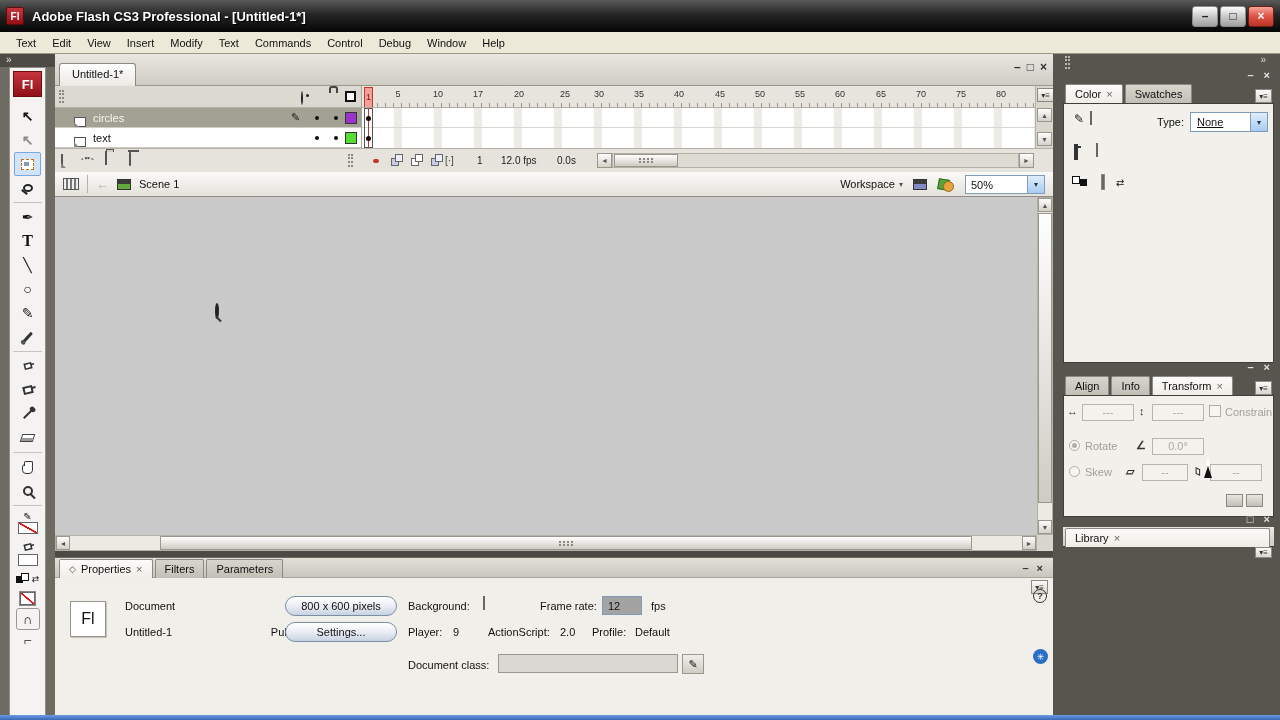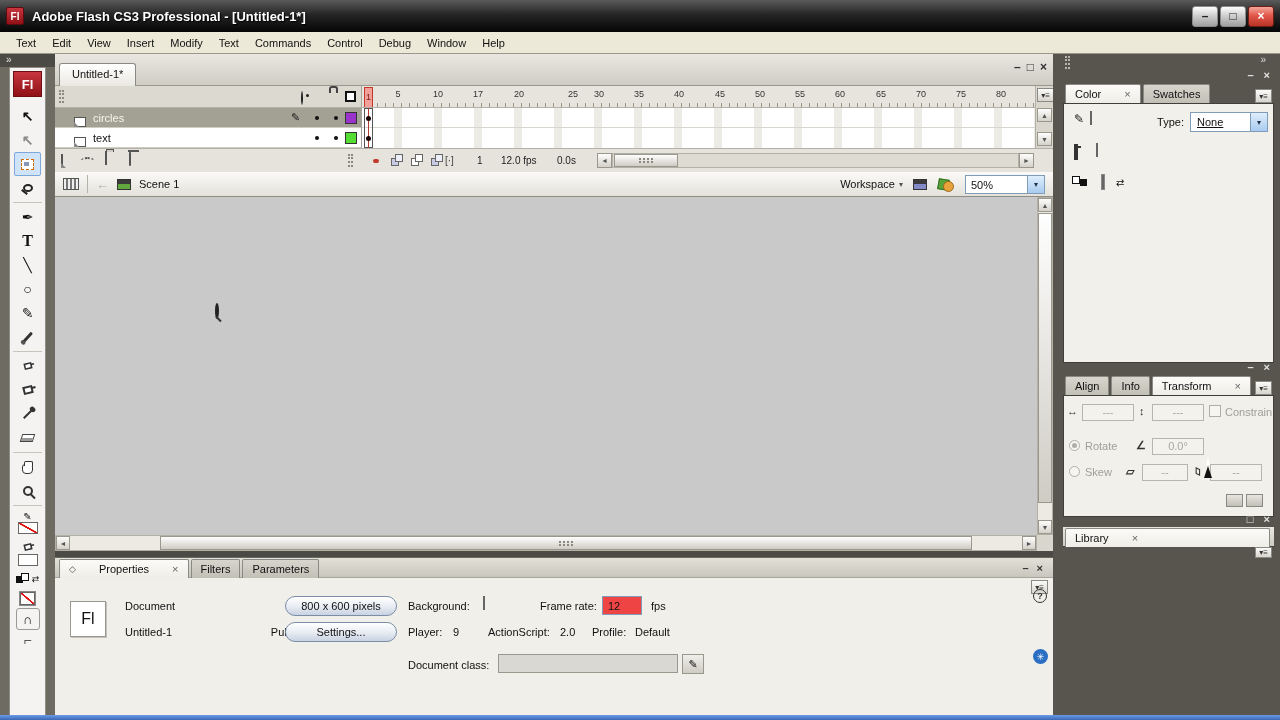--- a/index.html
+++ b/index.html
@@ -167,25 +167,25 @@
   .thumb { background:linear-gradient(#fefefe,#cfccc4); border:1px solid #9a978d; position:absolute; }
   .grip-h { width:14px; height:5px; border-top:2px dotted #8a887f; border-bottom:2px dotted #8a887f; }
   .corner { left:1037px; top:535px; width:16px; height:16px; background:#d9d6ce; }
   .dark-strip { left:55px; top:551px; width:998px; height:6px; background:#4c4a45; }
 
   
   .props { left:55px; top:557px; width:998px; height:163px; background:#f0efe9; border-top:1px solid #6a685f; }
   .ptab-row { position:absolute; left:0; top:0; width:100%; height:20px;
     background:linear-gradient(#e3e0d8,#c9c6be); border-bottom:1px solid #a8a59d; display:flex; padding:1px 4px 0; }
   .ptab { height:19px; padding:3px 9px; margin-right:2px; border:1px solid #8a8a85; border-bottom:none;
-    border-radius:2px 2px 0 0; background:linear-gradient(#d8d5cd,#c2bfb7); display:flex; gap:23px; align-items:center; }
+    border-radius:2px 2px 0 0; background:linear-gradient(#d8d5cd,#c2bfb7); display:flex; gap:5px; align-items:center; }
   .ptab.active { background:linear-gradient(#fcfbf9,#efede6); }
   .xpbtn { position:absolute; height:20px; border:1px solid #7b8ea8; border-radius:10px;
     background:linear-gradient(#ffffff,#e7ebf2 55%,#c8d2e2); text-align:center; line-height:18px; }
-  .tinput { position:absolute; border:1px solid #7f9db9; background:#ef4444; height:19px; padding:3px 5px; }
+  .tinput { position:absolute; border:1px solid #7f9db9; background:#a3a3a3; height:19px; padding:3px 5px; }
   .lbl { position:absolute; white-space:nowrap; }
   .fl-doc-ico { position:absolute; width:36px; height:36px; background:#fff; border:1px solid #9a978d;
     box-shadow:1px 1px 0 #c5c2ba; font-size:16px; display:flex; align-items:center; justify-content:center; }
   .help-ico { position:absolute; width:14px; height:14px; border:1.5px solid #333; border-radius:50%;
     font-size:9px; font-weight:bold; display:flex; align-items:center; justify-content:center; color:#333; }
   .access-ico { position:absolute; width:15px; height:15px; background:#2b6fc4; border-radius:50%;
     color:#fff; font-size:9px; display:flex; align-items:center; justify-content:center; }
 
   
   .right-dock { left:1053px; top:54px; width:227px; height:666px; background:#57554d; }
@@ -351,21 +351,21 @@
   </div>
 
   <div class="tl-right">
     <div class="ruler">
       <div class="marks"></div>
       <div class="ph-col">1</div>
       <span class="tick" style="left:36px">5</span>
       <span class="tick" style="left:76px">10</span>
       <span class="tick" style="left:116px">17</span>
       <span class="tick" style="left:157px">20</span>
-      <span class="tick" style="left:211px">25</span>
+      <span class="tick" style="left:203px">25</span>
       <span class="tick" style="left:237px">30</span>
       <span class="tick" style="left:277px">35</span>
       <span class="tick" style="left:317px">40</span>
       <span class="tick" style="left:358px">45</span>
       <span class="tick" style="left:398px">50</span>
       <span class="tick" style="left:438px">55</span>
       <span class="tick" style="left:478px">60</span>
       <span class="tick" style="left:519px">65</span>
       <span class="tick" style="left:559px">70</span>
       <span class="tick" style="left:599px">75</span>

